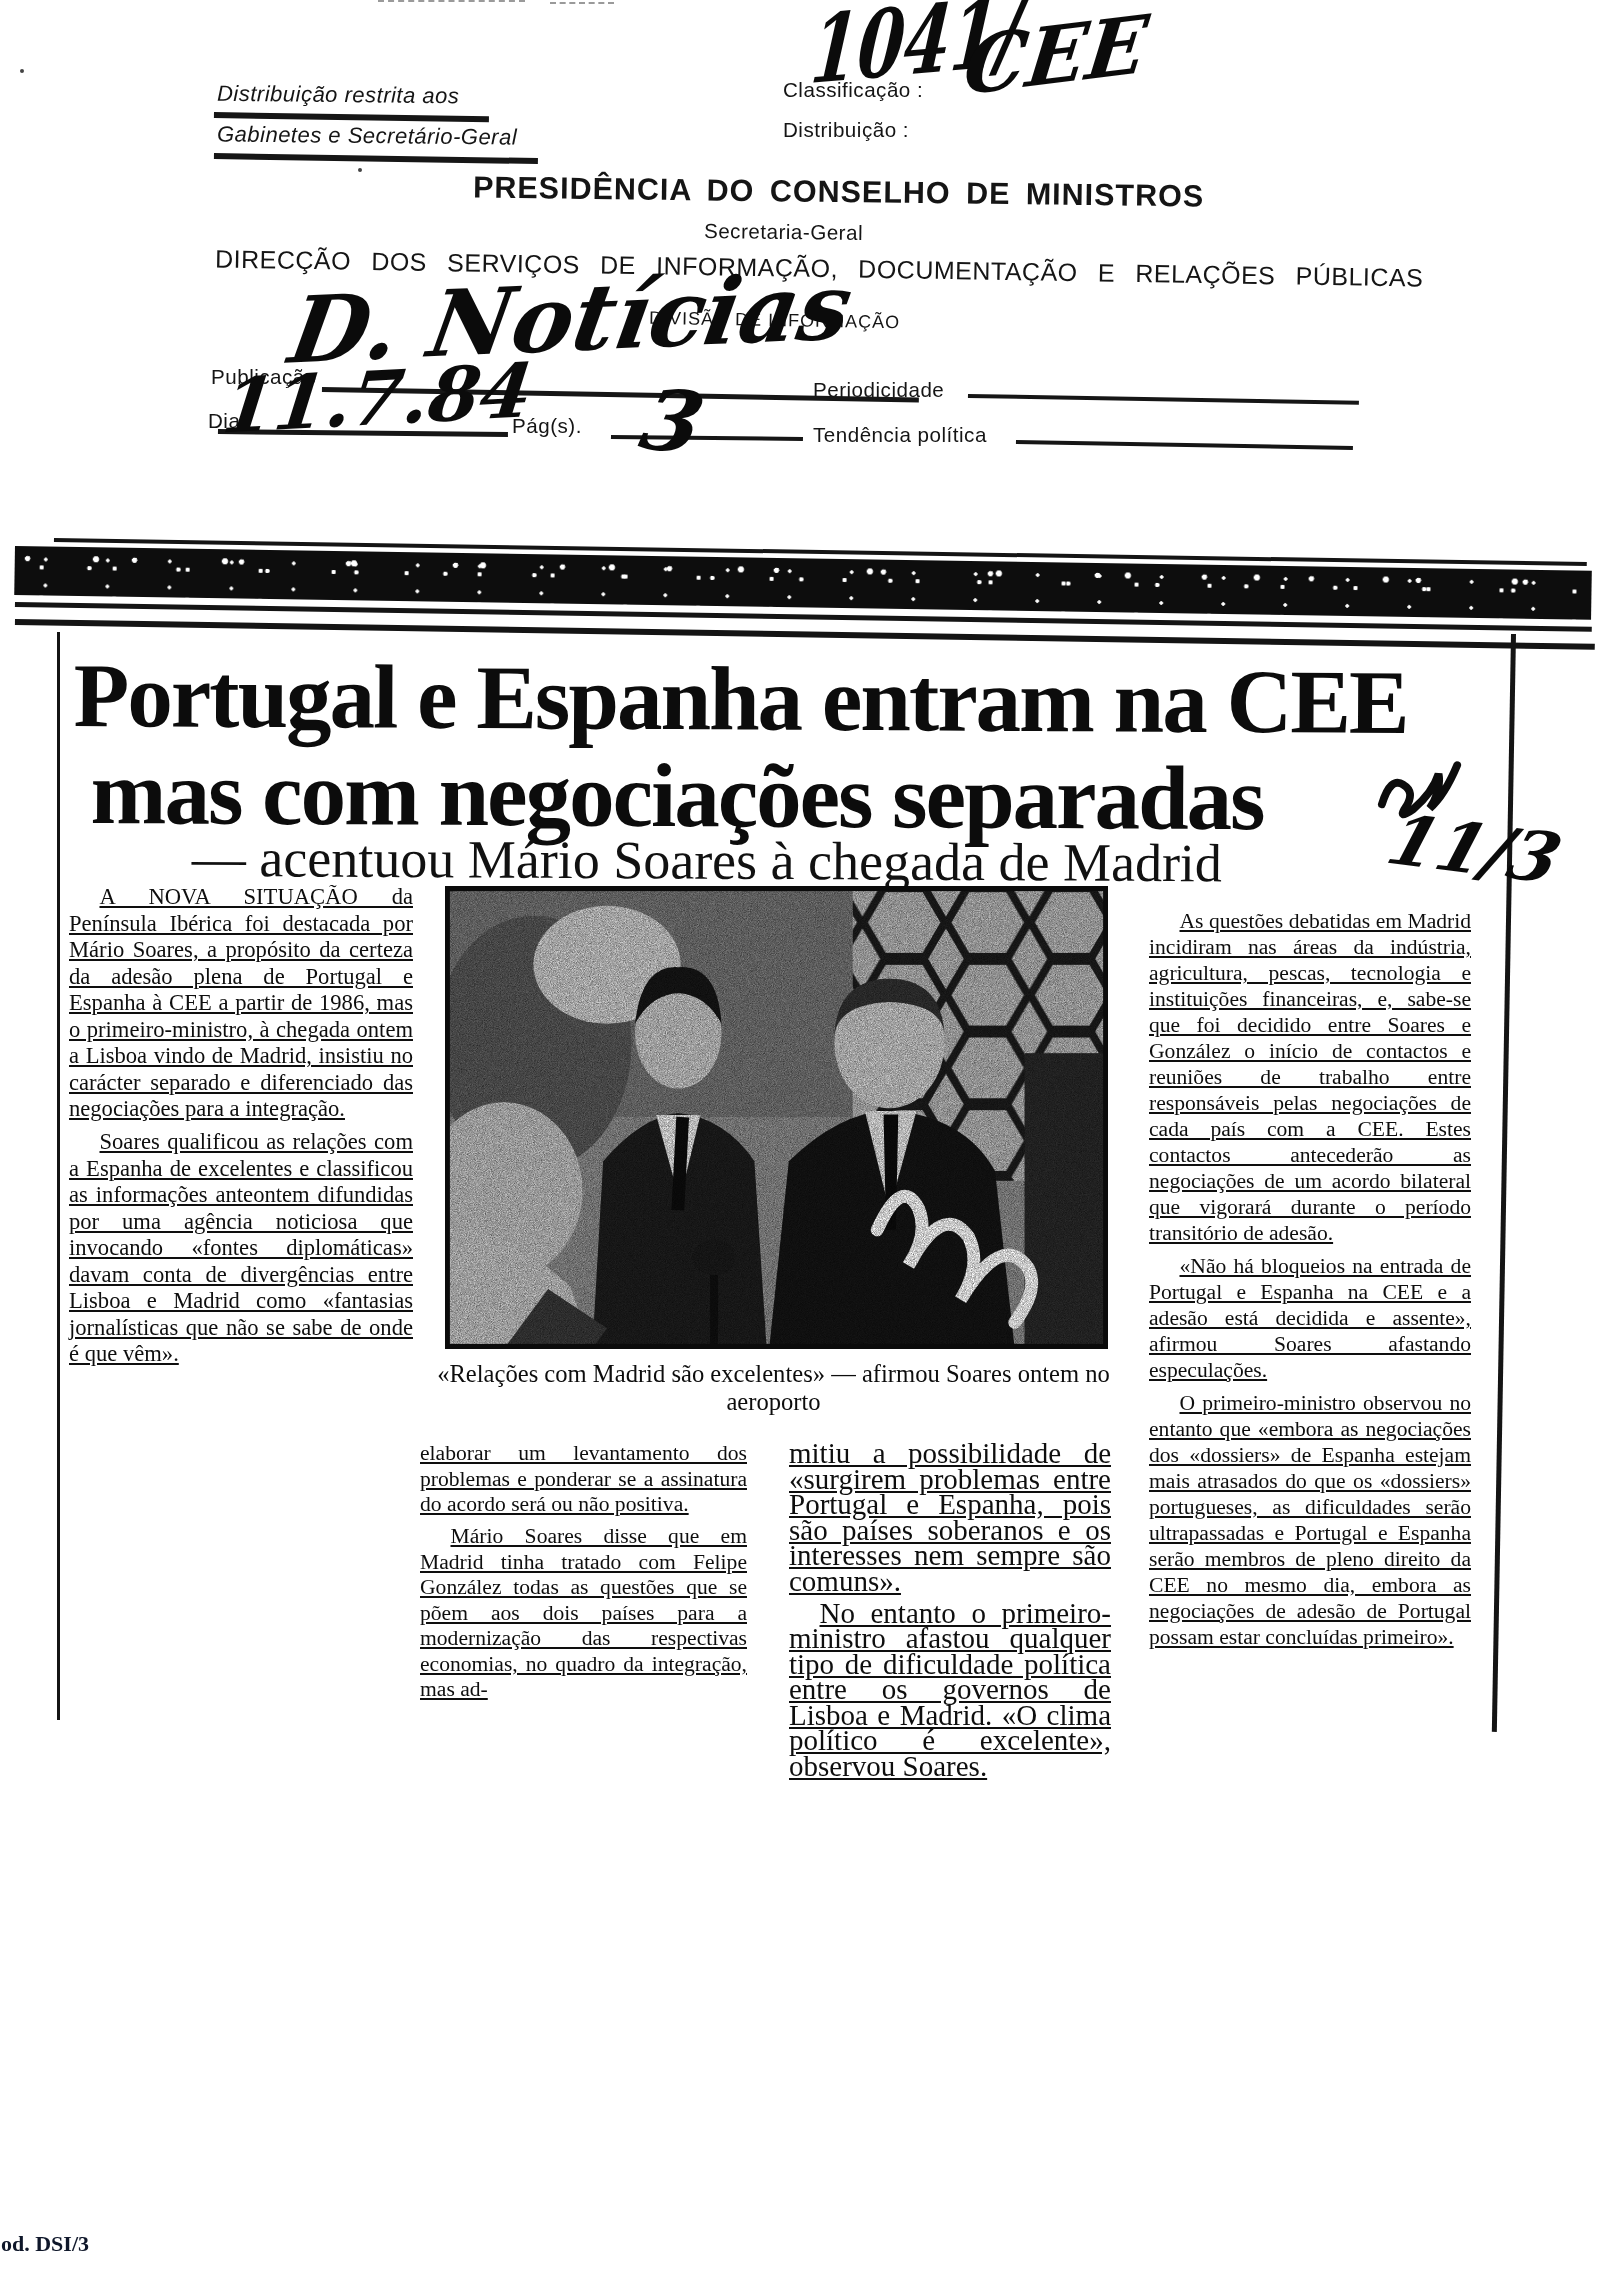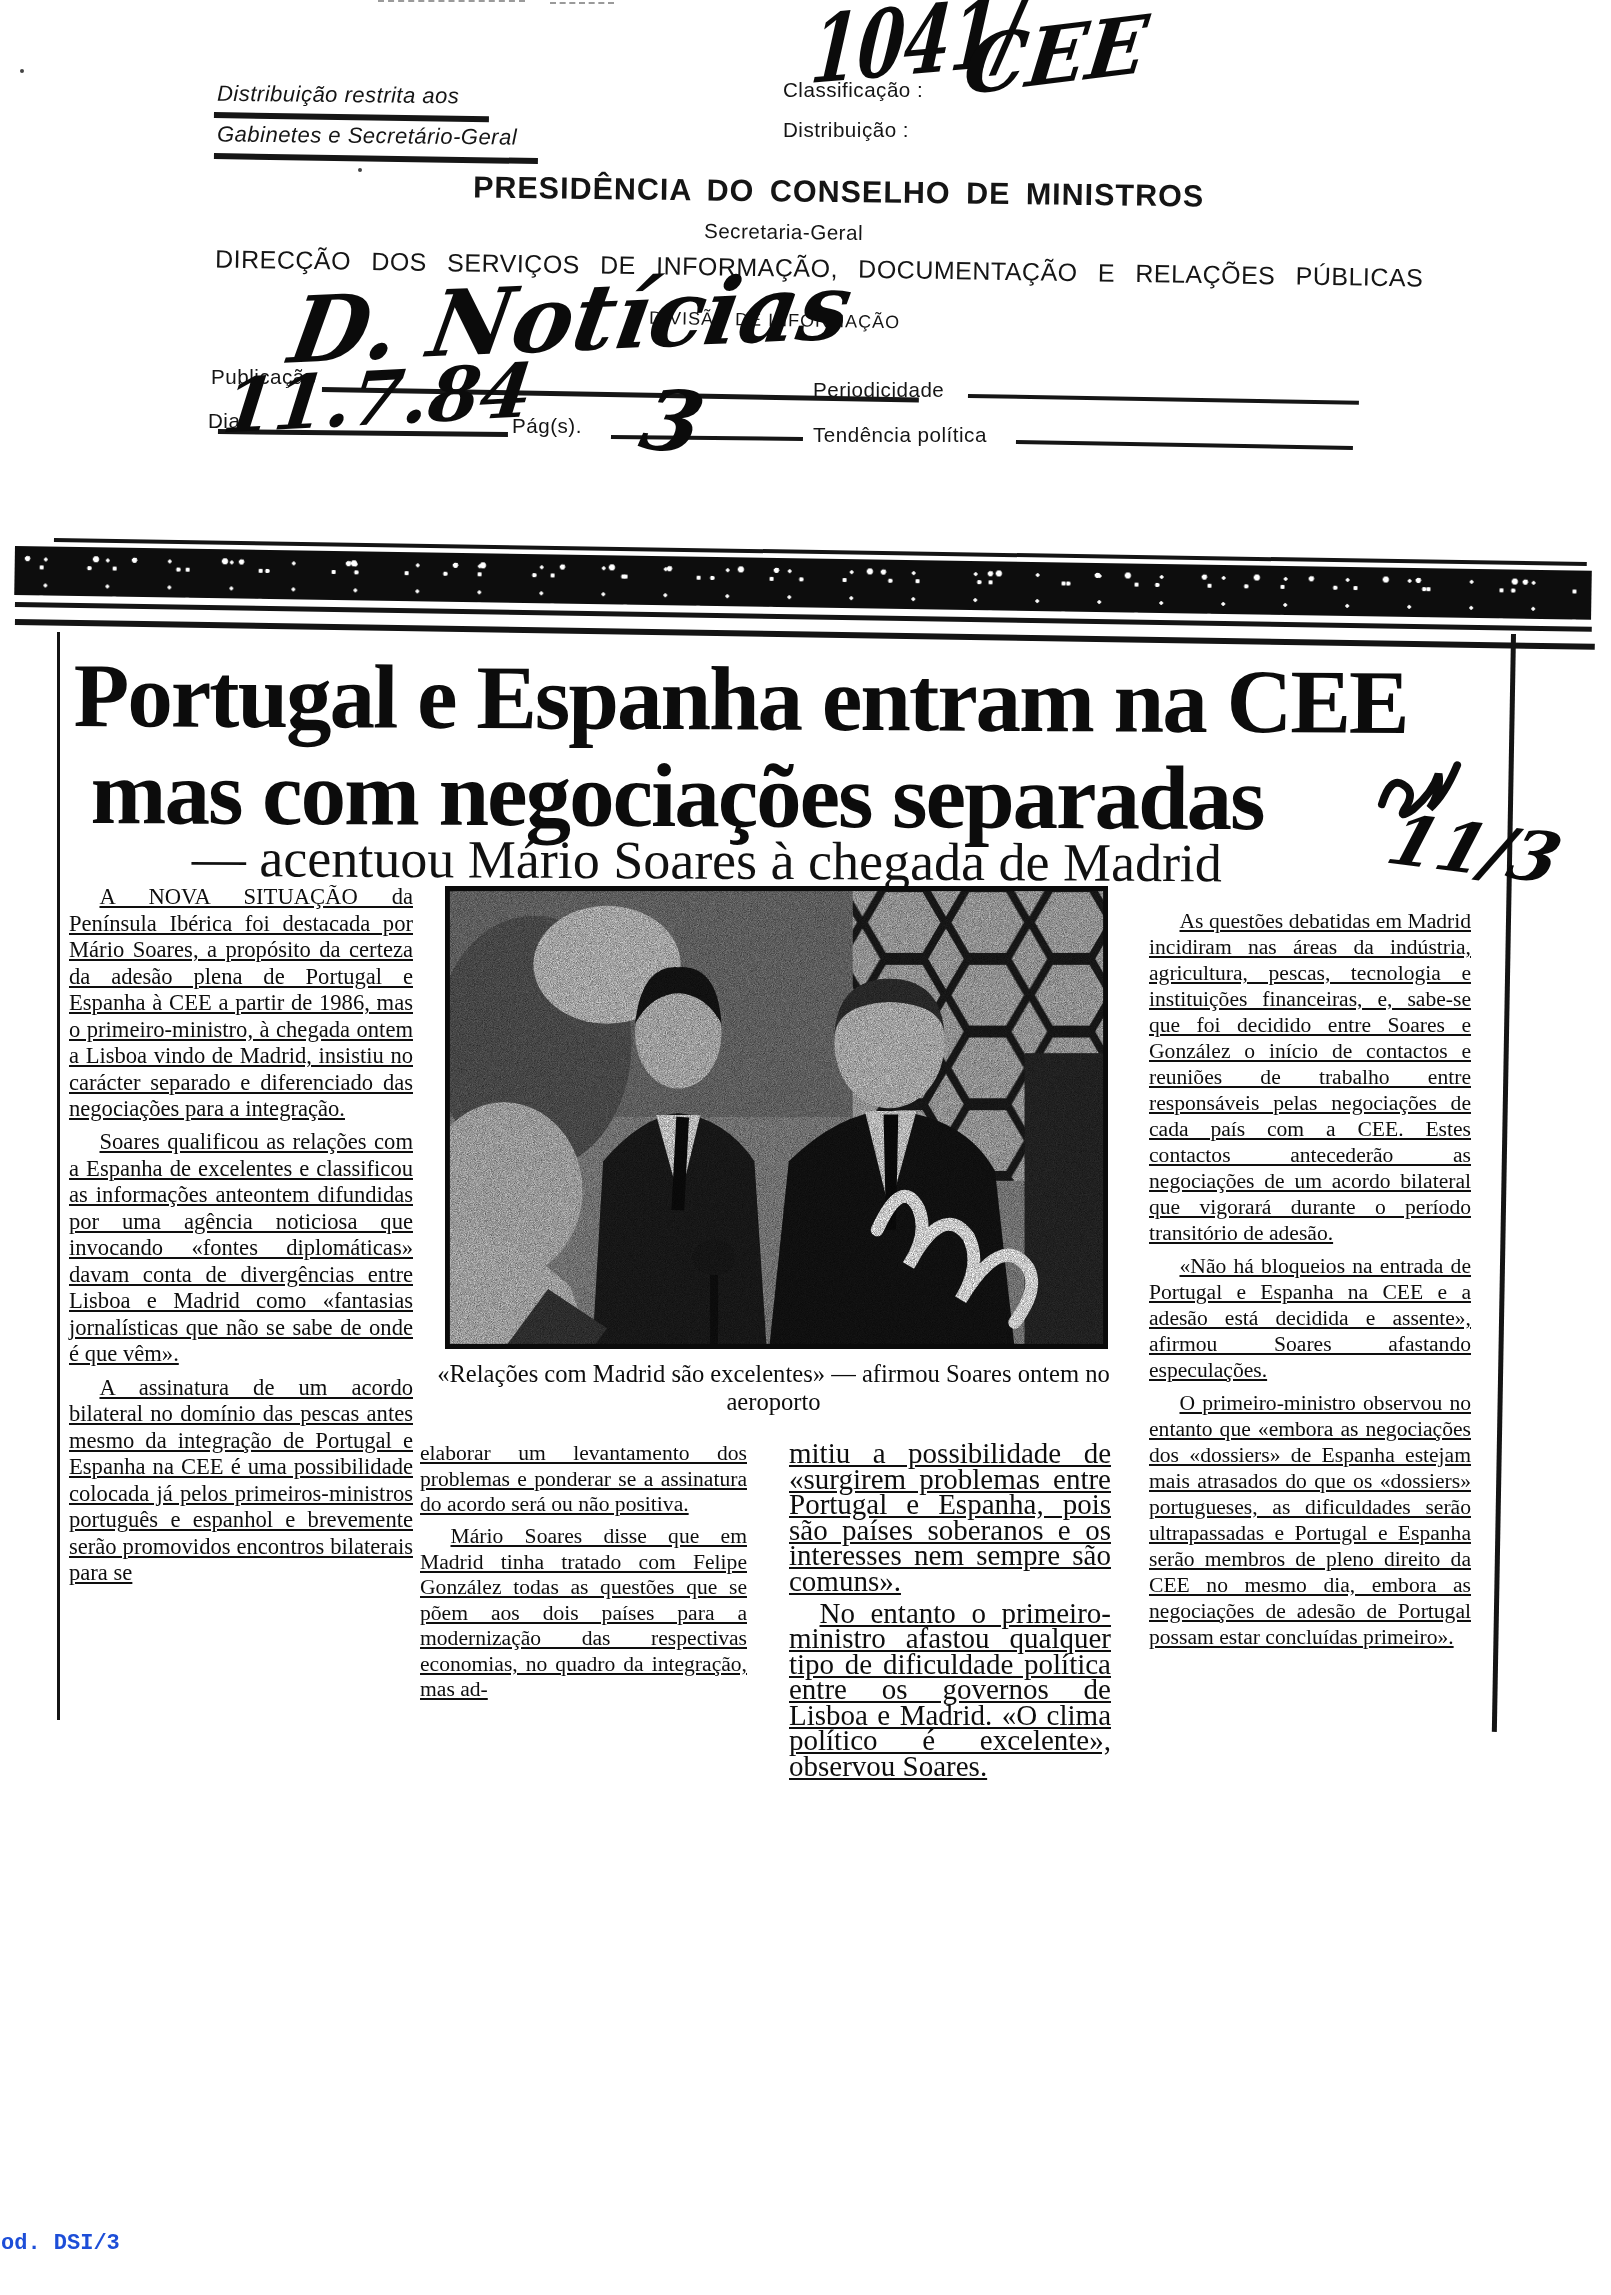--- a/index.html
+++ b/index.html
@@ -31,21 +31,21 @@
         radial-gradient(circle at 12% 30%, #fff 0 2.5px, transparent 2.9px),
         radial-gradient(circle at 37% 70%, #fff 0 2px, transparent 2.5px),
         radial-gradient(circle at 63% 25%, #fff 0 2.9px, transparent 3.4px),
         radial-gradient(circle at 84% 60%, #fff 0 2px, transparent 2.5px),
         radial-gradient(circle at 50% 50%, #fff 0 1.5px, transparent 2px);
       background-size:107px 41px, 73px 30px, 129px 48px, 89px 35px, 62px 26px;}
   .speck{position:absolute;background:#444;border-radius:50%;}
   .dash{position:absolute;border-top:2.9px dashed #9a9a9a;}
   .photo{position:absolute;left:445px;top:886px;width:663px;height:463px;}
   .footer-code{position:absolute;left:1px;top:2231px;font-size:22px;font-weight:700;
-      font-family:Liberation Mono, monospace;color:#1d4ed8;}
+      font-family:Liberation Serif, serif;color:#0f172a;}
 </style>
 </head>
 <body>
 
 <div class="page">
 
   <div class="dash" style="left:378px;top:0;width:147px;"></div>
   <div class="dash" style="left:550px;top:2px;width:64px;"></div>
   <div class="speck" style="left:19.7px;top:69px;width:4.4px;height:4.4px;"></div>
   <div class="speck" style="left:358px;top:168px;width:3.9px;height:3.9px;"></div>
@@ -152,21 +152,20 @@
         <rect width="1350" height="942" filter="url(#grain)" opacity="0.55"></rect>
         <rect x="4" y="4" width="1342" height="934" fill="none" stroke="#0b0b0b" stroke-width="12"></rect>
       </svg>
     </figure>
 
     <figcaption class="caption">«Relações com Madrid são excelentes» — afirmou Soares ontem no aeroporto</figcaption>
 
     <div class="col c1">
       <p>A NOVA SITUAÇÃO da Península Ibérica foi destacada por Mário Soares, a propósito da certeza da adesão plena de Portugal e Espanha à CEE a partir de 1986, mas o primeiro-ministro, à chegada ontem a Lisboa vindo de Madrid, insistiu no carácter separado e diferenciado das negociações para a integração.</p>
       <p>Soares qualificou as relações com a Espanha de excelentes e classificou as informações anteontem difundidas por uma agência noticiosa que invocando «fontes diplomáticas» davam conta de divergências entre Lisboa e Madrid como «fantasias jornalísticas que não se sabe de onde é que vêm».</p>
-      <p>A assinatura de um acordo bilateral no domínio das pescas antes mesmo da integração de Portugal e Espanha na CEE é uma possibilidade colocada já pelos primeiros-ministros português e espanhol e brevemente serão promovidos encontros bilaterais para se</p>
     </div>
     <div class="col c2">
       <p class="noindent">elaborar um levantamento dos problemas e ponderar se a assinatura do acordo será ou não positiva.</p>
       <p>Mário Soares disse que em Madrid tinha tratado com Felipe González todas as questões que se põem aos dois países para a modernização das respectivas economias, no quadro da integração, mas ad-</p>
     </div>
     <div class="col c3">
       <p class="noindent">mitiu a possibilidade de «surgirem problemas entre Portugal e Espanha, pois são países soberanos e os interesses nem sempre são comuns».</p>
       <p>No entanto o primeiro-ministro afastou qualquer tipo de dificuldade política entre os governos de Lisboa e Madrid. «O clima político é excelente», observou Soares.</p>
     </div>
     <div class="col c4">

